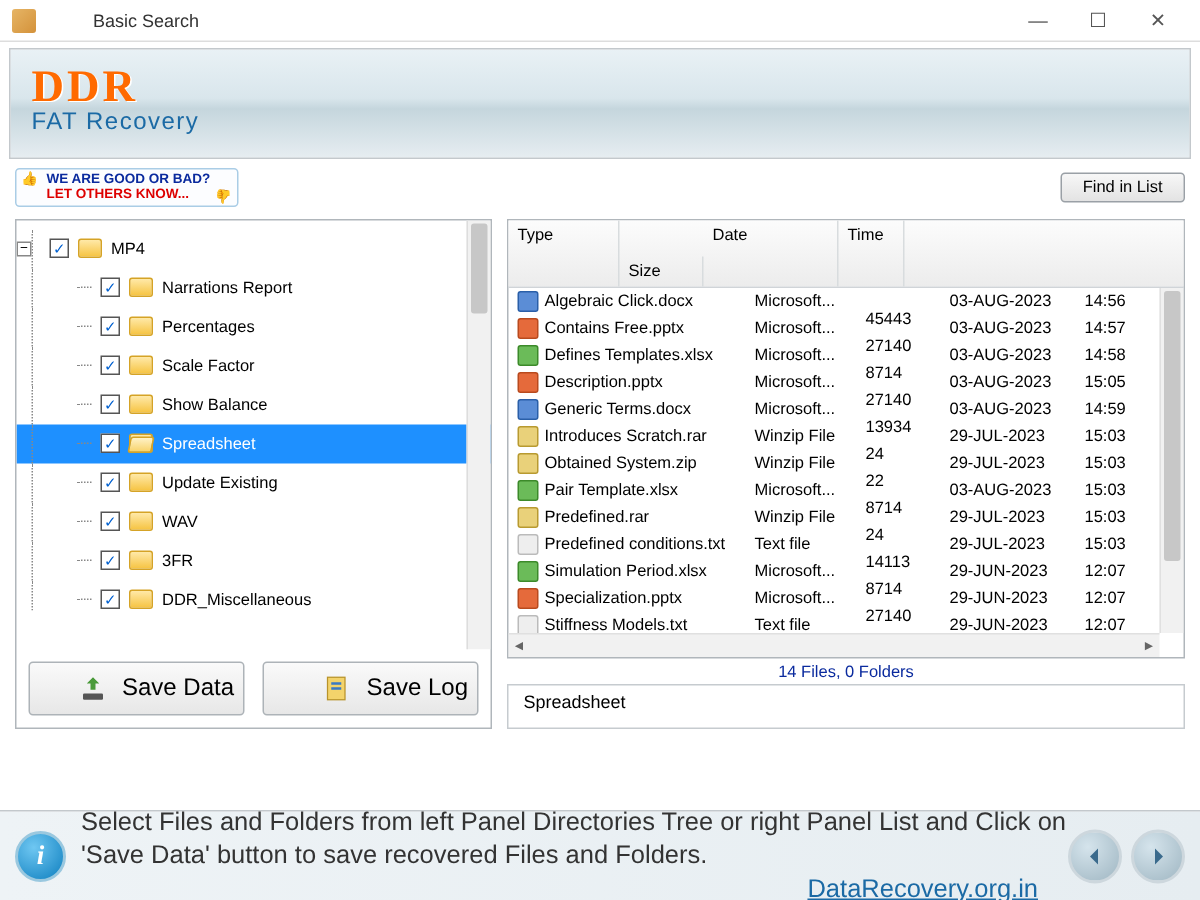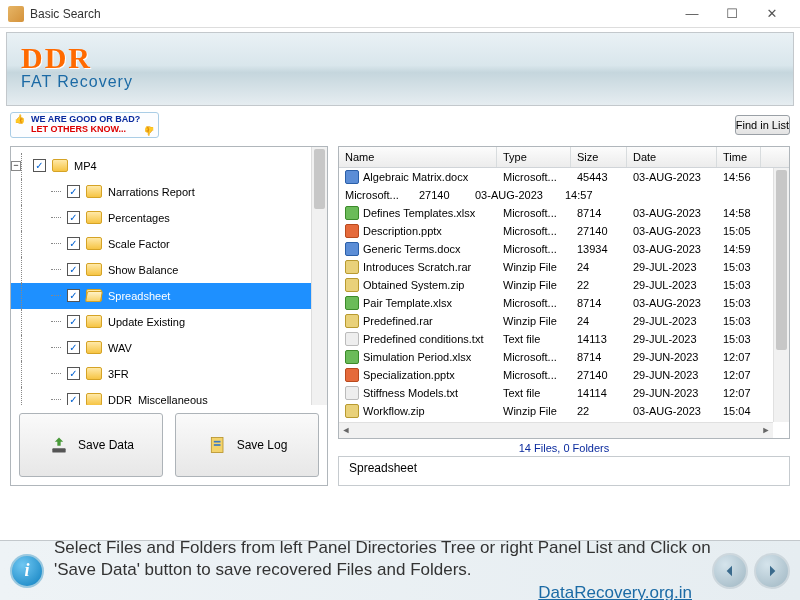--- a/index.html
+++ b/index.html
@@ -1,37 +1,37 @@
 <!DOCTYPE html>
 <html><head>
 <meta charset="utf-8">
 <style>
 * { box-sizing: border-box; margin: 0; padding: 0; font-family: "Segoe UI", Tahoma, sans-serif; }
 body { background: #fff; width: 800px; height: 600px; overflow: hidden; position: relative; }
 
 
 .titlebar { height: 28px; background: #fff; border-bottom: 1px solid #ddd; display: flex; align-items: center; padding: 0 8px; font-size: 12px; }
 .titlebar-icon { width: 16px; height: 16px; background: linear-gradient(135deg,#e6b566,#d4923a); border-radius: 2px; margin-right: 6px; }
-.titlebar-title { flex: 1; color: #333; }
+.titlebar-title { flex: 1; color: #333; margin-left: 32px; }
 .titlebar-controls { display: flex; gap: 0; }
 .titlebar-btn { width: 40px; height: 24px; display: flex; align-items: center; justify-content: center; font-size: 13px; cursor: pointer; color: #555; }
 
 
 .banner { height: 74px; margin: 4px 6px 0; border: 1px solid #c3c8cc; background: linear-gradient(180deg,#e9f1f5 0%,#d9e6ec 45%,#c5d6dd 55%,#e6edf1 100%); position: relative; padding: 8px 14px; }
 .logo-ddr { font-family: Georgia, serif; font-size: 30px; font-weight: bold; color: #ff6a00; text-shadow: 1px 1px 0 #fff; letter-spacing: 2px; }
 .logo-sub { font-size: 16px; color: #1b6aa5; font-weight: 500; margin-top: -2px; letter-spacing: 1px; }
 
 
 .toolbar-row { display: flex; align-items: center; padding: 6px 10px 4px; }
 .good-bad { border: 1px solid #aacde6; background: #fcfdff; font-size: 9px; font-weight: bold; line-height: 1.1; padding: 2px 18px 2px 20px; position: relative; font-family: "Courier New", monospace; border-radius: 3px; }
 .good-bad .l1 { color: #0a2a9e; }
 .good-bad .l2 { color: #d00; }
 .thumb-up { position: absolute; left: 3px; top: 2px; width: 12px; height: 12px; color: #2a6ebf; }
 .thumb-down { position: absolute; right: 3px; bottom: 2px; width: 12px; height: 12px; color: #d00; transform: rotate(180deg); }
-.find-btn { margin-left: auto; font-size: 11px; padding: 3px 0; border: 1px solid #9aa0a6; background: linear-gradient(#f7f7f7,#e3e3e3); border-radius: 3px; cursor: pointer; }
+.find-btn { margin-left: auto; font-size: 11px; padding: 3px 14px; border: 1px solid #9aa0a6; background: linear-gradient(#f7f7f7,#e3e3e3); border-radius: 3px; cursor: pointer; }
 
 
 .main { display: flex; gap: 10px; padding: 4px 10px; height: 348px; }
 .pane { border: 1px solid #b0b6bb; background: #fff; }
 .left-pane { width: 318px; display: flex; flex-direction: column; }
 .right-pane { flex: 1; display: flex; flex-direction: column; }
 
 
 .tree-wrap { flex: 1; overflow: hidden; position: relative; }
 .tree { padding: 6px 0 6px 0; font-size: 11px; height: 260px; overflow: hidden; }
@@ -41,32 +41,32 @@
 .tree-row.selected { background: #1e90ff; color: #fff; }
 .tree-row::before { content: ""; position: absolute; left: 10px; top: 0; bottom: 0; border-left: 1px dotted #888; }
 .tree-minus { width: 10px; height: 10px; border: 1px solid #888; background: #fff; display: flex; align-items: center; justify-content: center; font-size: 9px; line-height: 1; margin-left: -18px; margin-right: 6px; z-index: 1; }
 .tree-line { width: 10px; height: 1px; border-top: 1px dotted #888; }
 .cbx { width: 13px; height: 13px; border: 1px solid #555; background: #fff; display: inline-flex; align-items: center; justify-content: center; font-size: 10px; color: #0060d0; }
 .folder-ico { width: 16px; height: 13px; background: linear-gradient(#ffe9a8,#f6c443); border: 1px solid #d5a326; border-radius: 2px; position: relative; }
 .folder-ico.open::after { content:""; position:absolute; left:-1px; right:-1px; bottom:-1px; height:9px; background:linear-gradient(#fff2c7,#f8d36a); border:1px solid #d5a326; border-radius:2px; transform: skewX(-12deg); }
 
 
 .save-row { display: flex; gap: 12px; padding: 8px; }
-.save-btn { flex: 1; display: flex; align-items: center; justify-content: center; gap: 8px; font-size: 12px; padding: 21px 6px; border: 1px solid #adb3b8; background: linear-gradient(#fafafa,#e7e7e7); border-radius: 3px; cursor: pointer; }
+.save-btn { flex: 1; display: flex; align-items: center; justify-content: flex-end; gap: 8px; font-size: 16px; padding: 7px 6px; border: 1px solid #adb3b8; background: linear-gradient(#fafafa,#e7e7e7); border-radius: 3px; cursor: pointer; }
 .save-icon { width: 22px; height: 20px; }
 
 
 .list-head { display: flex; font-size: 11px; background: linear-gradient(#fcfcfc,#ececec); border-bottom: 1px solid #d0d4d8; position: relative; }
 .list-head .col { padding: 4px 6px; border-right: 1px solid #d8dcde; }
 .list-body { flex: 1; overflow: hidden; position: relative; }
 .list-row { display: flex; font-size: 11px; height: 18px; align-items: center; }
 .col { overflow: hidden; text-overflow: ellipsis; white-space: nowrap; padding: 0 6px; }
 .c-name { width: 158px; display: flex; align-items: center; gap: 4px; }
 .c-type { width: 74px; }
-.c-size { width: 56px; }
+.c-size { width: 56px; margin-top: 24px; }
 .c-date { width: 90px; }
 .c-time { width: 44px; }
 .file-ico { width: 14px; height: 14px; border-radius: 2px; flex-shrink: 0; display: inline-block; }
 .ico-docx { background: #5b8dd6; border: 1px solid #2a5fa8; }
 .ico-pptx { background: #e56a3b; border: 1px solid #b94a1e; }
 .ico-xlsx { background: #6bbb59; border: 1px solid #3c8a2a; }
 .ico-zip { background: #e9d17a; border: 1px solid #b89a30; }
 .ico-txt { background: #eee; border: 1px solid #bbb; }
 .list-scroll-v { position: absolute; right: 0; top: 0; bottom: 16px; width: 16px; background: #f1f1f1; border-left: 1px solid #e0e0e0; }
 .list-scroll-h { position: absolute; left: 0; right: 16px; bottom: 0; height: 16px; background: #f1f1f1; border-top: 1px solid #e0e0e0; display: flex; justify-content: space-between; align-items: center; }
@@ -200,38 +200,41 @@
             <rect x="7" y="11" width="8" height="2" fill="#3a7ac5"></rect>
           </svg>
         <span>Save Log</span>
       </button>
     </div>
   </div>
 
   <div class="right-col">
     <div class="pane right-pane" style="height:276px;">
       <div class="list-head">
-        <div class="col c-name">Name</div>
         <div class="col c-type">Type</div>
         <div class="col c-size">Size</div>
         <div class="col c-date">Date</div>
         <div class="col c-time">Time</div>
       </div>
       <div class="list-body" id="list-body">
         <div class="list-row">
             <div class="col c-name">
               <span class="file-ico ico-docx"></span>
-              <span>Algebraic Matrix.docx</span>
+              <span>Algebraic Click.docx</span>
             </div>
             <div class="col c-type">Microsoft...</div>
             <div class="col c-size">45443</div>
             <div class="col c-date">03-AUG-2023</div>
             <div class="col c-time">14:56</div>
           </div>
           <div class="list-row">
+            <div class="col c-name">
+              <span class="file-ico ico-pptx"></span>
+              <span>Contains Free.pptx</span>
+            </div>
             <div class="col c-type">Microsoft...</div>
             <div class="col c-size">27140</div>
             <div class="col c-date">03-AUG-2023</div>
             <div class="col c-time">14:57</div>
           </div>
           <div class="list-row">
             <div class="col c-name">
               <span class="file-ico ico-xlsx"></span>
               <span>Defines Templates.xlsx</span>
             </div>

